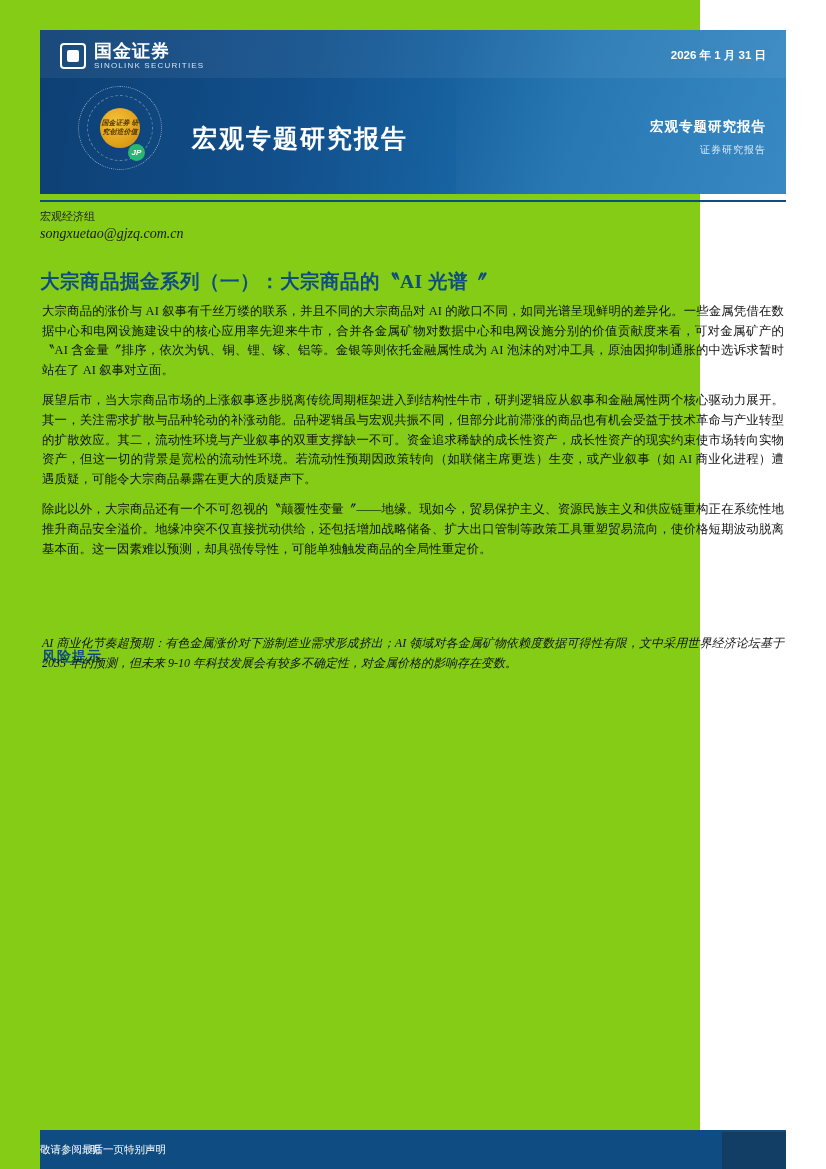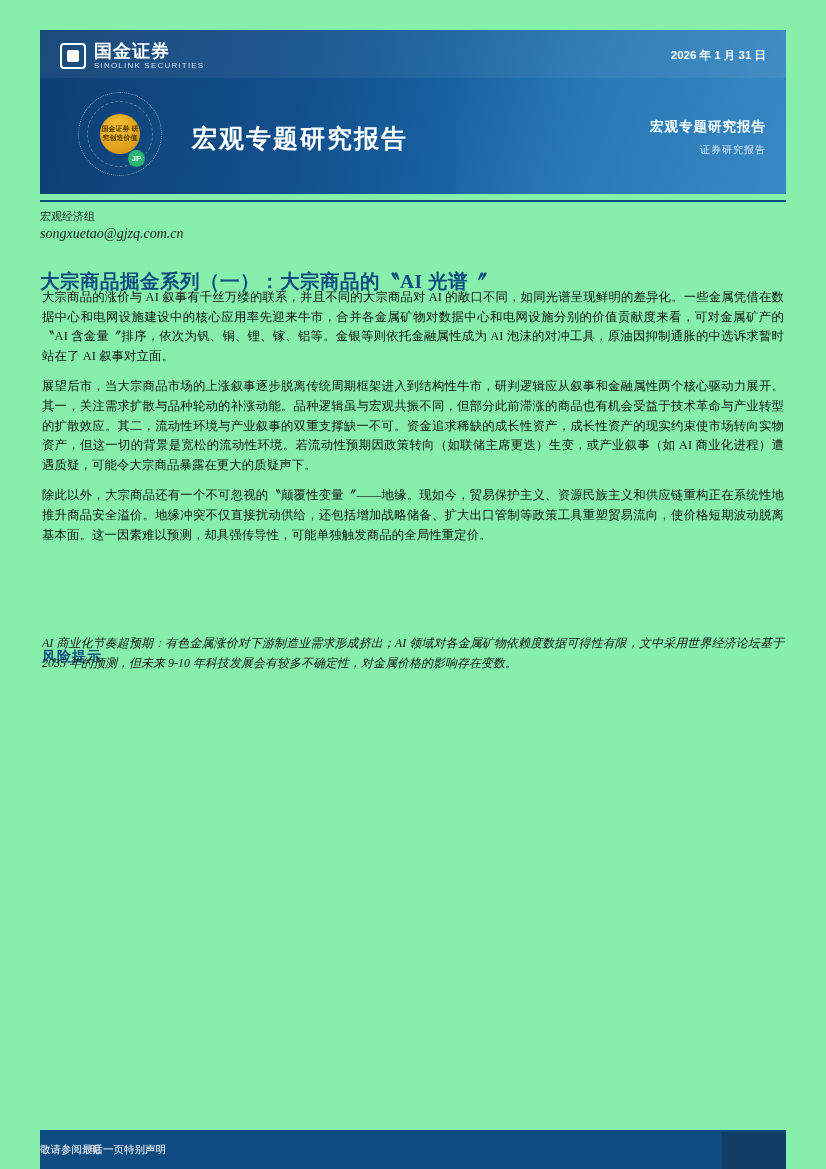--- a/index.html
+++ b/index.html
@@ -10,23 +10,23 @@
   body {
     width: 826px;
     height: 1169px;
     font-family: "Liberation Serif", serif;
     color: #111;
     position: relative;
     overflow: hidden;
   }
   .page {
     position: relative;
-    width: 826px;
+    width: 700px;
     height: 1169px;
-    background: #86efac;
+    background: #84cc16;
   }
 
   
   .banner {
     position: absolute;
     left: 40px;
     top: 30px;
     width: 746px;
     height: 164px;
     background: linear-gradient(100deg, #0d3f73 0%, #12508c 35%, #1a6fae 70%, #1d79bb 100%);
@@ -120,23 +120,24 @@
     color: #d9e8f6;
     font-family: "Liberation Sans", sans-serif;
     font-size: 10px;
     letter-spacing: 1px;
     margin-top: 7px;
   }
   
   .seal {
     position: absolute;
     left: 38px;
-    top: 62px;
+    top: 56px;
     width: 84px;
     height: 84px;
+    font-style: italic;
   }
   .seal .ring {
     position: absolute;
     left: 0; top: 0;
     width: 84px; height: 84px;
     border-radius: 50%;
     border: 1px dotted rgba(255,255,255,0.55);
     box-sizing: border-box;
   }
   .seal .ring2 {
@@ -210,21 +211,21 @@
     font-family: Liberation Serif, serif;
     font-size: 19.5px;
     font-weight: bold;
     letter-spacing: 0.5px;
   }
 
   
   .body {
     position: absolute;
     left: 42px;
-    top: 288px;
+    top: 302px;
     width: 742px;
   }
   .para {
     font-family: "Liberation Serif", serif;
     font-size: 12.4px;
     line-height: 19.6px;
     color: #111;
     text-align: justify;
     margin-bottom: 11px;
     letter-spacing: 0.1px;

